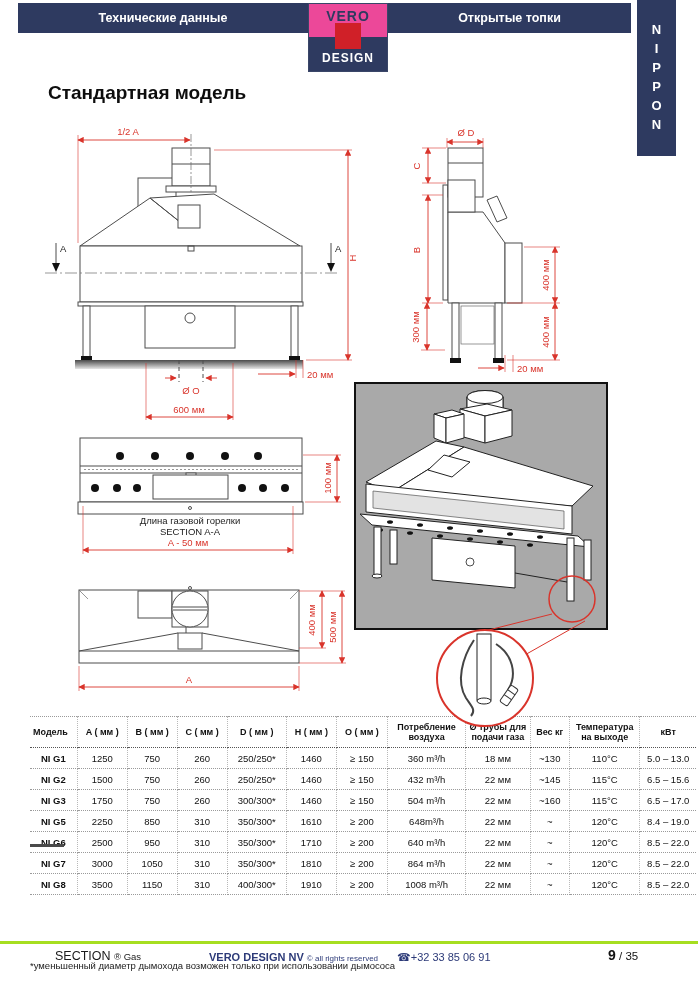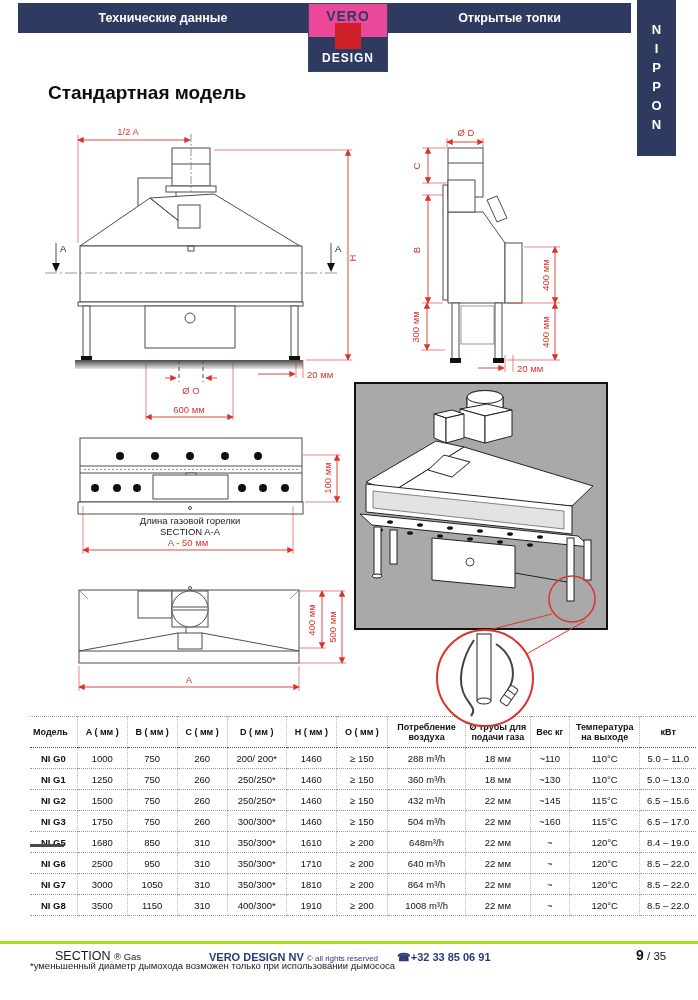--- a/index.html
+++ b/index.html
@@ -44,22 +44,22 @@
   table.spec th:not(:last-child),table.spec td:not(:last-child){border-right:1px dotted #b8b8b8;}
   table.spec th:first-child,td.model{text-align:left;padding-left:3px;}
   td.model{font-weight:bold;}
   .g5mark{position:absolute;left:30px;top:844px;width:34px;height:3px;background:#4a4a4a;z-index:3;}
   .footnote{position:absolute;left:30px;top:926px;font-size:9.5px;color:#1a1a1a;margin-top:34px;}
   .greenline{position:absolute;left:0;top:941px;width:698px;height:3px;background:#a6de20;}
   .foot-brand{position:absolute;left:55px;top:949px;font-size:12.5px;color:#1a1a1a;}
   .foot-brand .suffix{font-size:9.5px;}
   .foot-company{position:absolute;left:209px;top:951px;font-size:11px;font-weight:bold;color:#2c3a78;}
   .foot-company .rights{font-size:8px;font-weight:normal;}
-  .foot-phone{position:absolute;left:397px;top:951px;font-size:11px;font-weight:bold;color:#2c3a78;}
-  .foot-page{position:absolute;left:636px;top:947px;font-size:11.5px;color:#111;}
+  .foot-phone{position:absolute;left:397px;top:951px;font-size:11px;font-weight:normal;color:#2c3a78;}
+  .foot-page{position:absolute;left:608px;top:947px;font-size:11.5px;color:#111;}
   .foot-page .num{font-size:14px;font-weight:bold;}
 </style>
 </head>
 <body>
 
 <div class="page">
 
   <div class="topbar">
     <div class="lbl left">Технические данные</div>
     <div class="lbl right">Открытые топки</div>
@@ -339,34 +339,20 @@
           <th>O ( мм )</th>
           <th>Потребление воздуха</th>
           <th>Ø трубы для подачи газа</th>
           <th>Вес кг</th>
           <th>Температура на выходе</th>
           <th>кВт</th>
         </tr>
       </thead>
     <tbody>
         <tr>
-          <td class="model">NI G0</td>
-          <td>1000</td>
-          <td>750</td>
-          <td>260</td>
-          <td>200/ 200*</td>
-          <td>1460</td>
-          <td>≥ 150</td>
-          <td>288 m³/h</td>
-          <td>18 мм</td>
-          <td>~110</td>
-          <td>110°C</td>
-          <td>5.0 – 11.0</td>
-        </tr>
-        <tr>
           <td class="model">NI G1</td>
           <td>1250</td>
           <td>750</td>
           <td>260</td>
           <td>250/250*</td>
           <td>1460</td>
           <td>≥ 150</td>
           <td>360 m³/h</td>
           <td>18 мм</td>
           <td>~130</td>
@@ -396,21 +382,21 @@
           <td>1460</td>
           <td>≥ 150</td>
           <td>504 m³/h</td>
           <td>22 мм</td>
           <td>~160</td>
           <td>115°C</td>
           <td>6.5 – 17.0</td>
         </tr>
         <tr>
           <td class="model">NI G5</td>
-          <td>1680</td>
+          <td>2250</td>
           <td>850</td>
           <td>310</td>
           <td>350/300*</td>
           <td>1610</td>
           <td>≥ 200</td>
           <td>648m³/h</td>
           <td>22 мм</td>
           <td>~</td>
           <td>120°C</td>
           <td>8.4 – 19.0</td>

